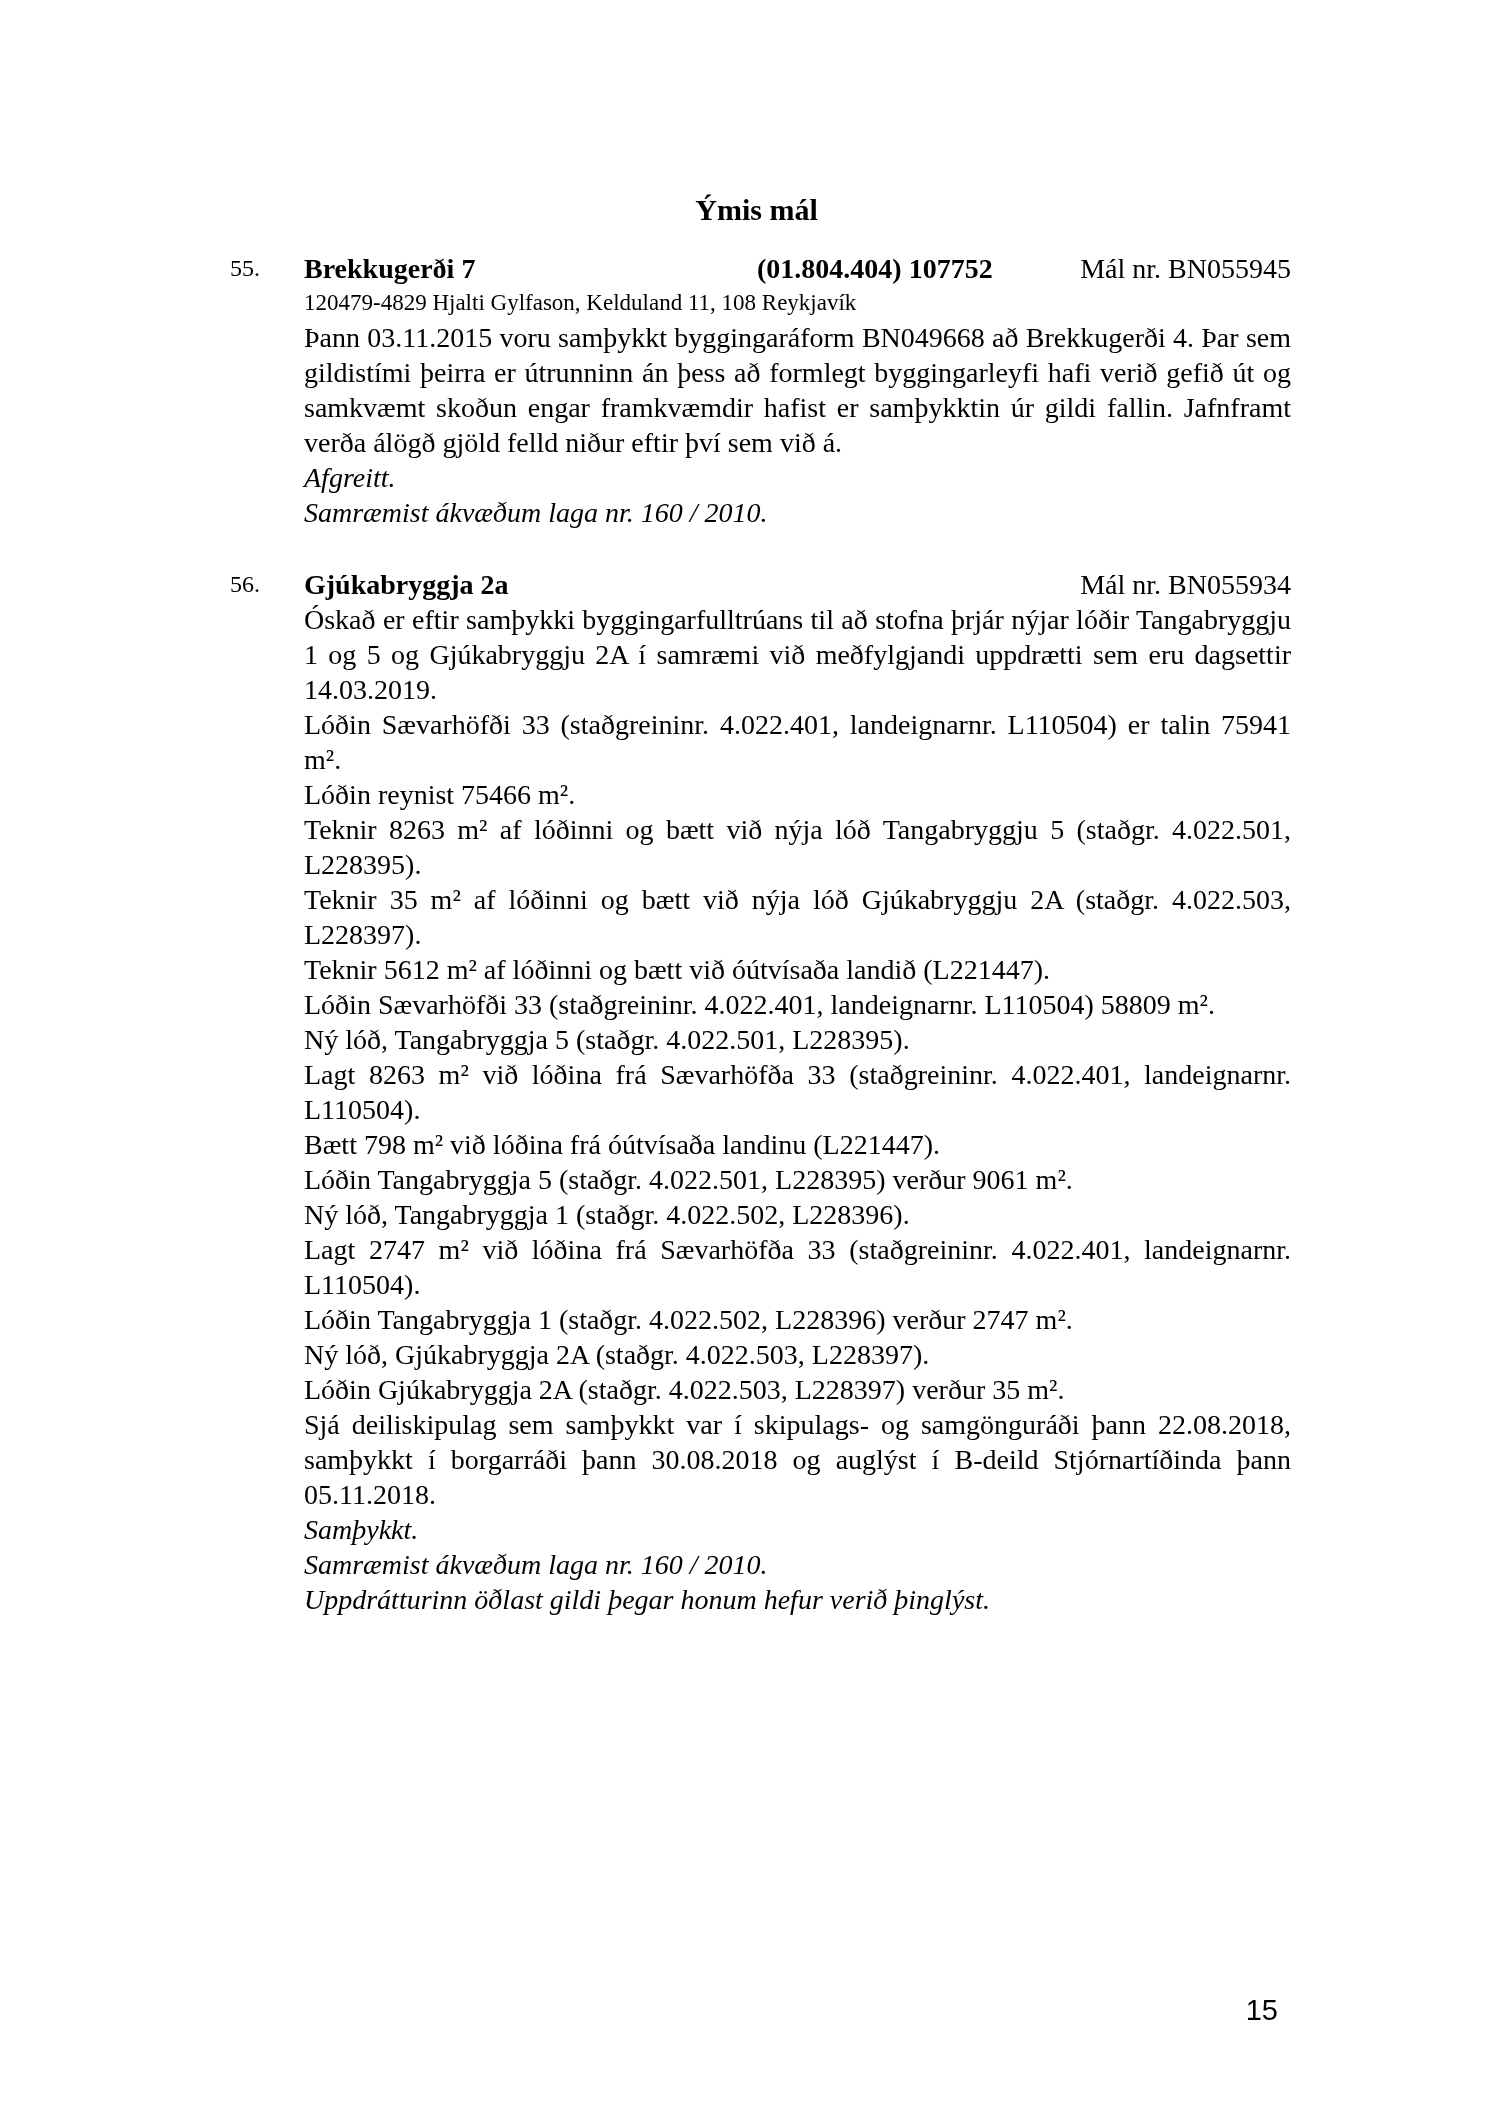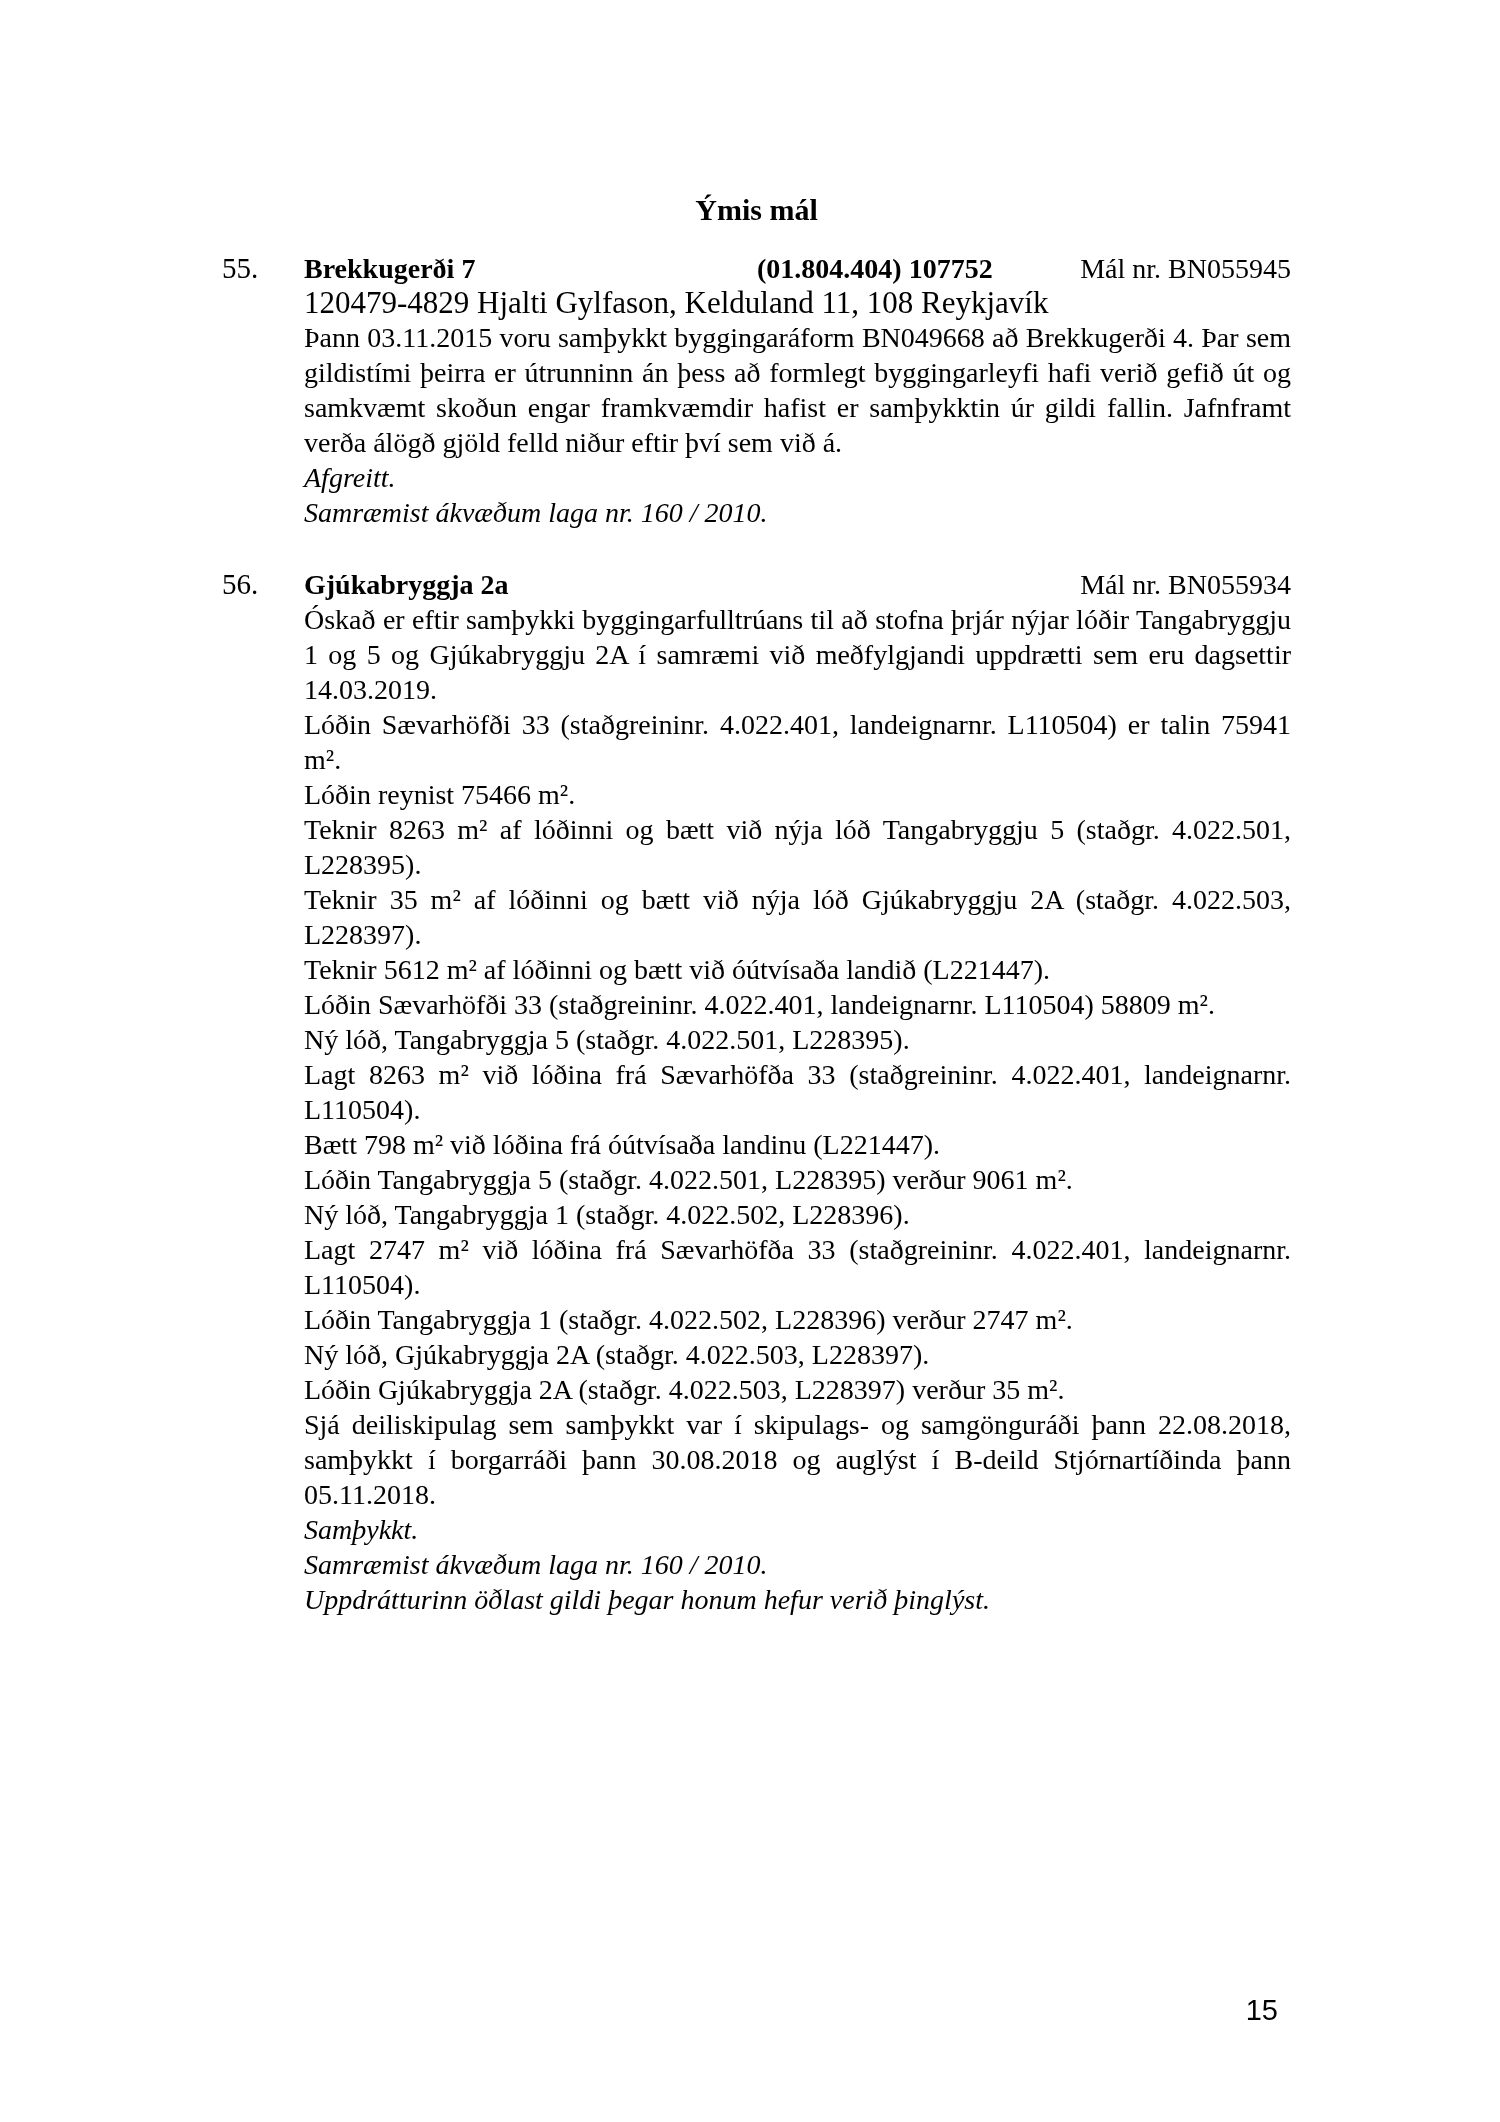--- a/index.html
+++ b/index.html
@@ -25,37 +25,37 @@
     text-align: center;
     margin: 0 0 24px 0;
   }
   .item {
     position: relative;
     padding-left: 82px;
     margin-bottom: 37px;
   }
   .item-number {
     position: absolute;
-    left: 0;
+    left: 8px;
     top: 0;
-    font-size: 29px;
+    font-size: 24px;
     line-height: 35px;
     font-family: Liberation Serif, serif;
   }
   .item-header {
     position: relative;
     font-size: 28px;
     line-height: 35px;
     height: 35px;
   }
   .item-title { font-weight: bold; }
   .item-reference { position: absolute; left: 453px; top: 0; font-weight: bold; }
   .item-case { position: absolute; right: 0; top: 0; font-weight: normal; }
   .item-owner {
-    font-size: 31px;
+    font-size: 23px;
     line-height: 34px;
     margin: 0;
   }
   .item-para {
     font-size: 28px;
     line-height: 35px;
     margin: 0;
     text-align: justify;
     text-justify: inter-word;
   }

